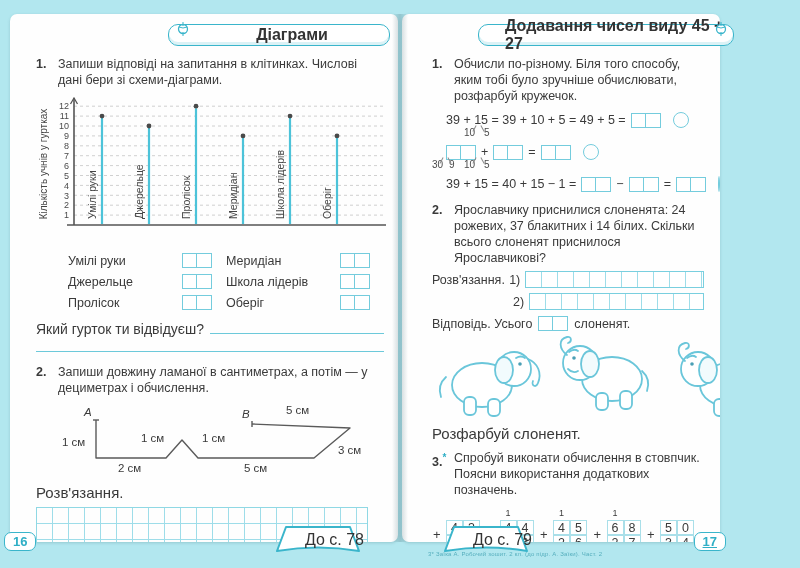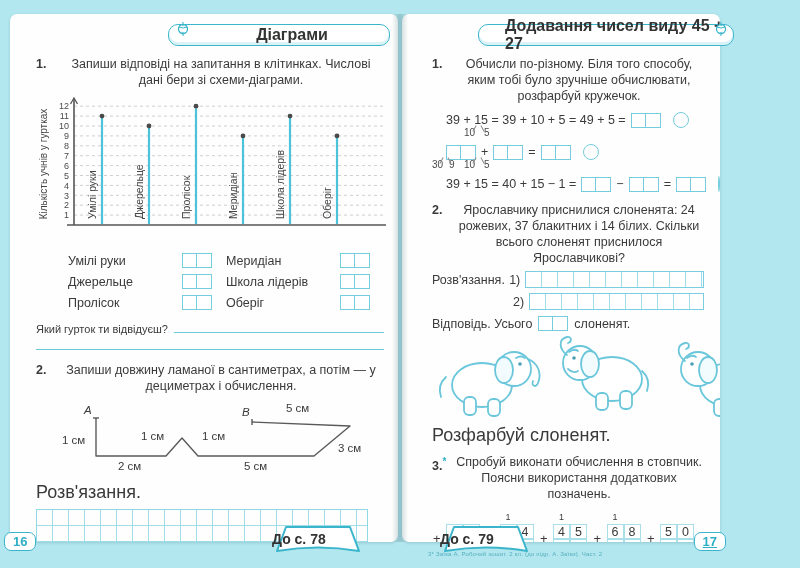--- a/index.html
+++ b/index.html
@@ -36,35 +36,35 @@
   }
   #left-page .banner  { left:158px; width:222px; }
   #right-page .banner { left:76px;  width:256px; }
   .banner-ico { position:absolute; width:13px; height:16px; top:-4px; }
   .banner-ico svg { display:block; }
   
   .task { position:relative; }
   .task-head { display:flex; font-size:12.5px; line-height:16px; }
   .task-num { font-weight:bold; width:22px; flex:0 0 22px; }
   .task-num .star { color:#2fafc6; font-size:10px; vertical-align:super; }
-  .task-text { flex:1;text-align:center; }
-  .label { font-size:18px; }
+  .task-text { flex:1; }
+  .label { font-size:15px; }
   
   .cells2 { display:inline-flex; vertical-align:middle; }
   .cells2 span { width:15px; height:15px; border:1.3px solid #74ccdd; background:#fff; }
   .cells2 span + span { border-left:none; }
   .circle-mark { display:inline-block; width:16px; height:16px; border:1.3px solid #74ccdd; border-radius:50%; vertical-align:middle; margin-left:7px; }
   
   .lp-content { padding: 42px 14px 0 26px; }
   .clubs { display:flex; margin-top:4px; padding-left:32px; font-size:12.5px; }
   .clubs .col { width:50%; }
   .club-row { display:flex; align-items:center; height:21px; }
   .club-row .cname { flex:1; }
   .club-row .cells2 { margin-right:14px; }
-  .q-line { display:flex; align-items:baseline; margin-top:8px; font-size:11px;justify-content:flex-end; }
+  .q-line { display:flex; align-items:baseline; margin-top:8px; font-size:14px;justify-content:flex-end; }
   .writing-line { flex:1; border-bottom:1.4px solid #6cc9da; height:12px; margin-left:6px; }
   .writing-line.full { margin:14px 0 0 0; width:100%; height:0; border-bottom:1.4px solid #6cc9da; }
   .sq-grid {
     margin-top:6px; width:332px; height:49px;
     border:1px solid #8fd8e4;
     background-image:
       repeating-linear-gradient(90deg, transparent 0 15px, #9edde9 15px 16px),
       repeating-linear-gradient(0deg,  transparent 0 15px, #9edde9 15px 16px);
   }
   .answer-line { margin-top:8px; font-size:12.5px; display:flex; align-items:center; gap:6px; }
@@ -72,21 +72,21 @@
   .pagenum {
     position:absolute; bottom:-9px; background:#fff; border:1.8px solid #3ab5cb;
     border-radius:7px; padding:1px 8px; color:#2fafc6; font-weight:bold; font-size:13px;
   }
   #left-page .pagenum { left:-6px; }
   #right-page .pagenum { right:-6px;text-decoration:underline; }
   .gotobadge { position:absolute; bottom:-13px; width:92px; height:32px; }
   #left-page .gotobadge { right:34px; }
   #right-page .gotobadge { left:38px; }
   .gotobadge svg { position:absolute; inset:0; }
-  .gotobadge .gtxt { position:absolute; width:100%; text-align:left; top:8px; font-size:14px; font-weight:bold; color:#333; }
+  .gotobadge .gtxt { position:absolute; width:100%; text-align:right; top:8px; font-size:16px; font-weight:normal; color:#333; }
   .imprint { position:absolute; left:428px; top:551px; font-size:6px; color:#55aebd; letter-spacing:.2px; }
   
   .rp-content { padding: 42px 16px 0 30px; }
   .eq { position:relative; font-size:12.5px; margin-top:8px; padding-left:14px; white-space:nowrap; display:flex; align-items:center; gap:5px; }
   .eq .expr { white-space:pre; }
   .eq .sub { position:absolute; top:15px; font-size:10px; color:#4a4a4a; }
   .eq .leg { position:absolute; top:13px; width:1px; height:7px; background:#8a8a8a; }
   .eq.has-sub { margin-bottom:16px; }
   .strip-row { display:flex; align-items:center; margin-top:5px; font-size:12.5px; }
   .strip-row .snum { width:22px; text-align:right; margin-right:5px; }

